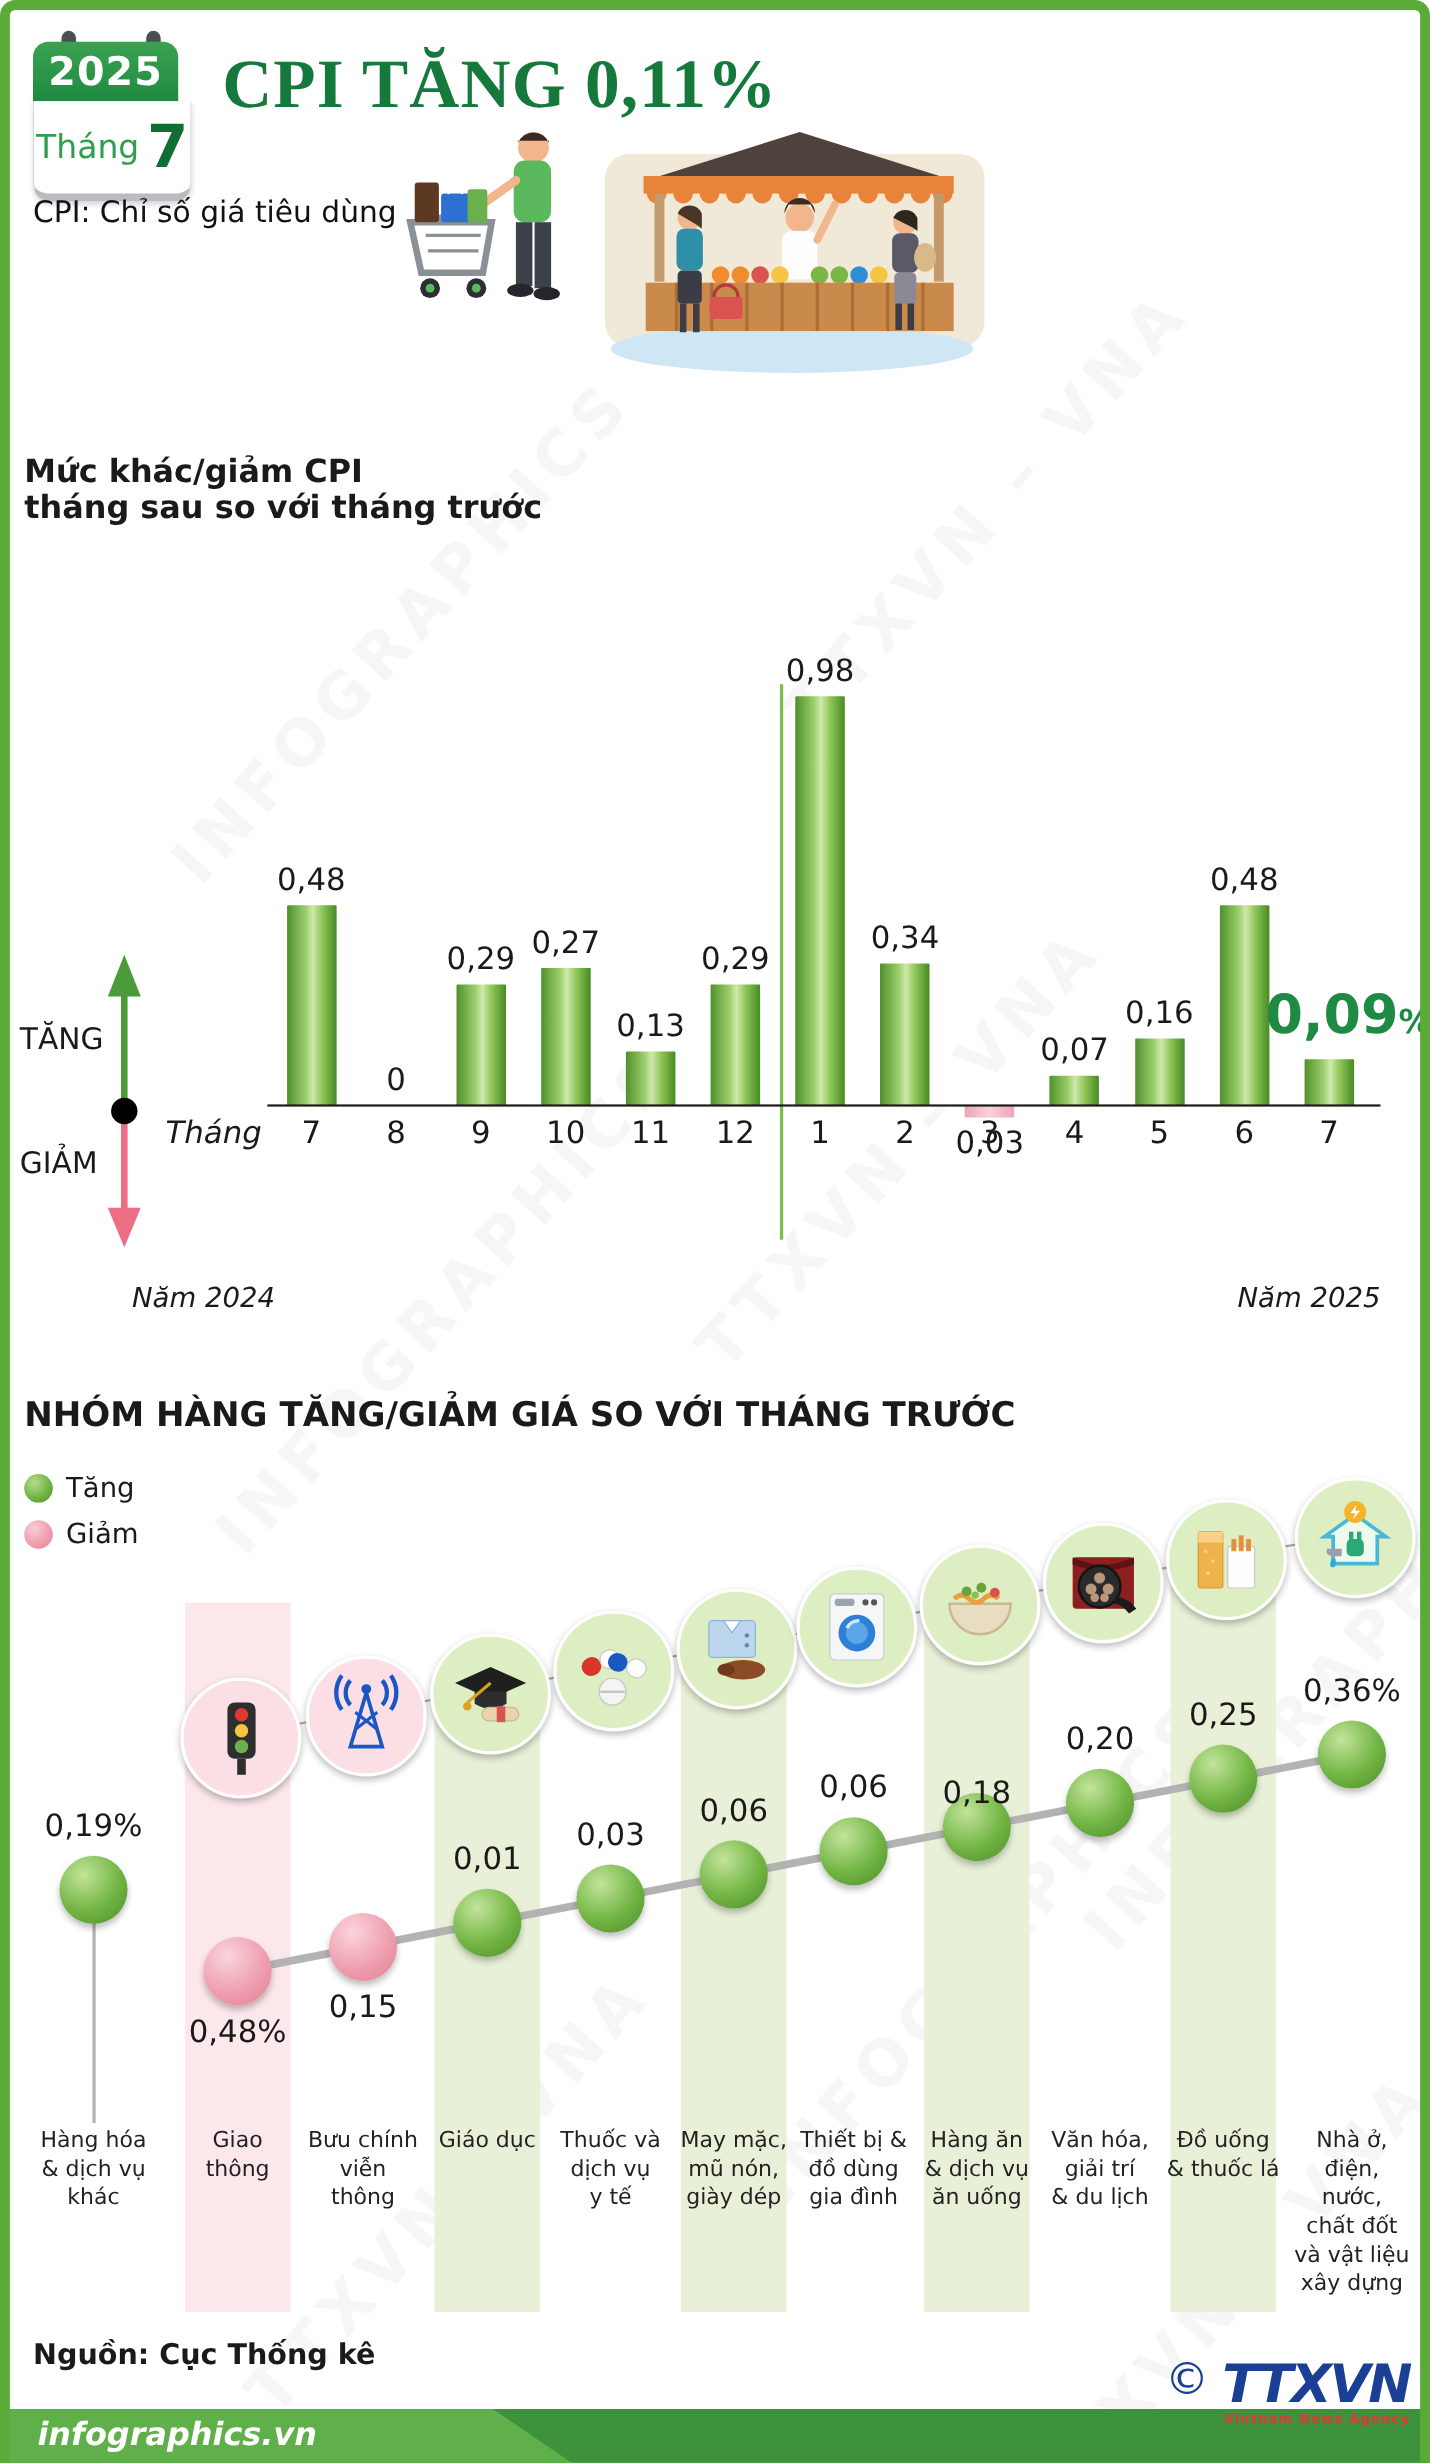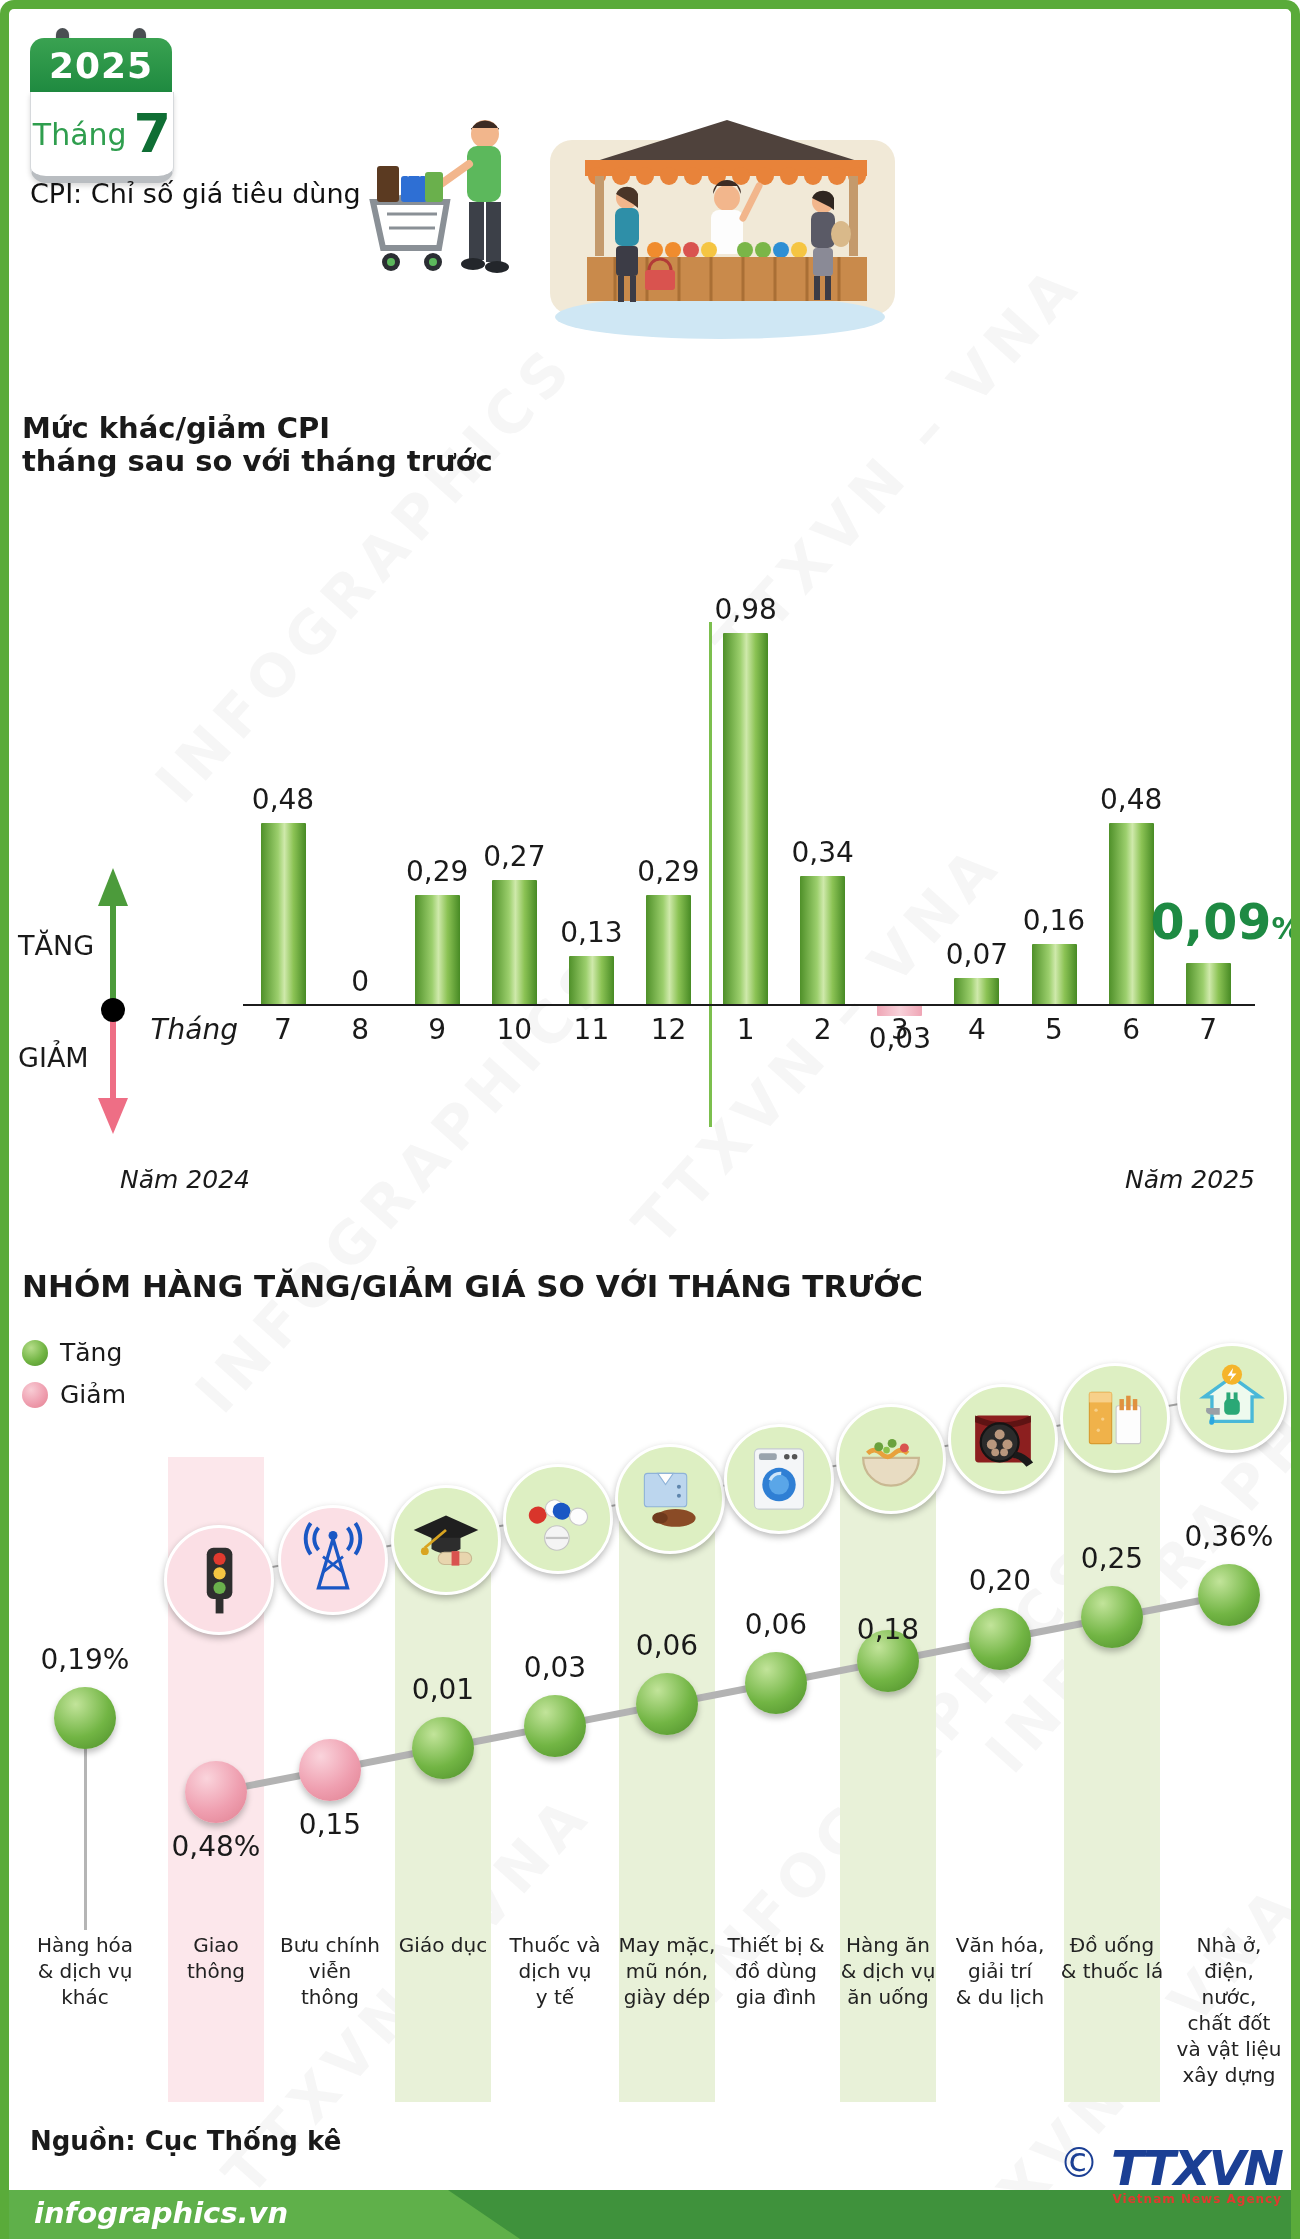--- a/index.html
+++ b/index.html
@@ -8,21 +8,21 @@
     font-family:"DejaVu Sans","Liberation Sans",sans-serif;color:#1a1a1a;overflow:hidden;
   }
   .abs{position:absolute;}
   .border-frame{position:absolute;inset:0;border:9px solid #5aab3a;border-bottom:none;
     border-radius:14px 14px 0 0;pointer-events:none;z-index:40;}
   
   .wm{position:absolute;font-weight:bold;font-size:58px;letter-spacing:8px;
     color:rgba(110,110,110,0.06);white-space:nowrap;transform:rotate(-48deg);z-index:0;}
   
   .calendar{left:30px;top:28px;width:142px;height:154px;z-index:3;}
-  .cal-top{position:absolute;left:0;top:10px;width:142px;height:54px;border-radius:14px 14px 0 0;
+  .cal-top{position:absolute;left:0;top:10px;width:132px;height:54px;border-radius:14px 14px 0 0;
     background:linear-gradient(#3aa251,#1f8a40);display:flex;align-items:center;justify-content:center;}
   .cal-top span{color:#fff;font-weight:bold;font-size:36px;letter-spacing:1px;}
   .cal-ring{position:absolute;top:0;width:13px;height:32px;background:#4a4f52;border-radius:7px;box-shadow:0 2px 2px rgba(0,0,0,.3);}
   .cal-body{position:absolute;left:0;top:64px;width:142px;height:84px;background:#fff;
     border:1px solid #d6d9dc;border-top:none;border-bottom:7px solid #b9bdc1;border-radius:0 0 16px 16px;
     display:flex;align-items:center;justify-content:center;gap:7px;box-shadow:0 3px 5px rgba(0,0,0,.15);}
   .cal-month{color:#2f9e4e;font-size:30px;}
   .cal-day{color:#0f6e34;font-size:54px;font-weight:bold;line-height:1;}
   .main-title{left:202px;top:40px;width:700px;font-family:"Liberation Serif","DejaVu Serif",serif;
     font-weight:bold;font-size:63px;color:#15793c;letter-spacing:1px;z-index:3;}
@@ -87,20 +87,21 @@
     <div class="cal-ring" style="left:26px;"></div>
     <div class="cal-ring" style="left:103px;"></div>
     <div class="cal-top">
       <span>2025</span>
     </div>
     <div class="cal-body">
       <span class="cal-month">Tháng</span>
       <span class="cal-day">7</span>
     </div>
   </div>
+  <div class="abs main-title">CPI TĂNG 0,11%</div>
   <div class="abs subtitle">CPI: Chỉ số giá tiêu dùng</div>
 
   <svg class="abs illu" style="left:355px;top:102px;" width="545" height="260" viewBox="0 0 545 260">
 
     <g>
       <rect x="195" y="38" width="345" height="175" rx="22" fill="#f1e9d7"></rect>
       <ellipse cx="365" cy="215" rx="165" ry="22" fill="#cfe7f4"></ellipse>
 
       <polygon points="232,62 372,18 512,62" fill="#4f423c"></polygon>
       <rect x="230" y="58" width="282" height="16" fill="#e8833a"></rect>

